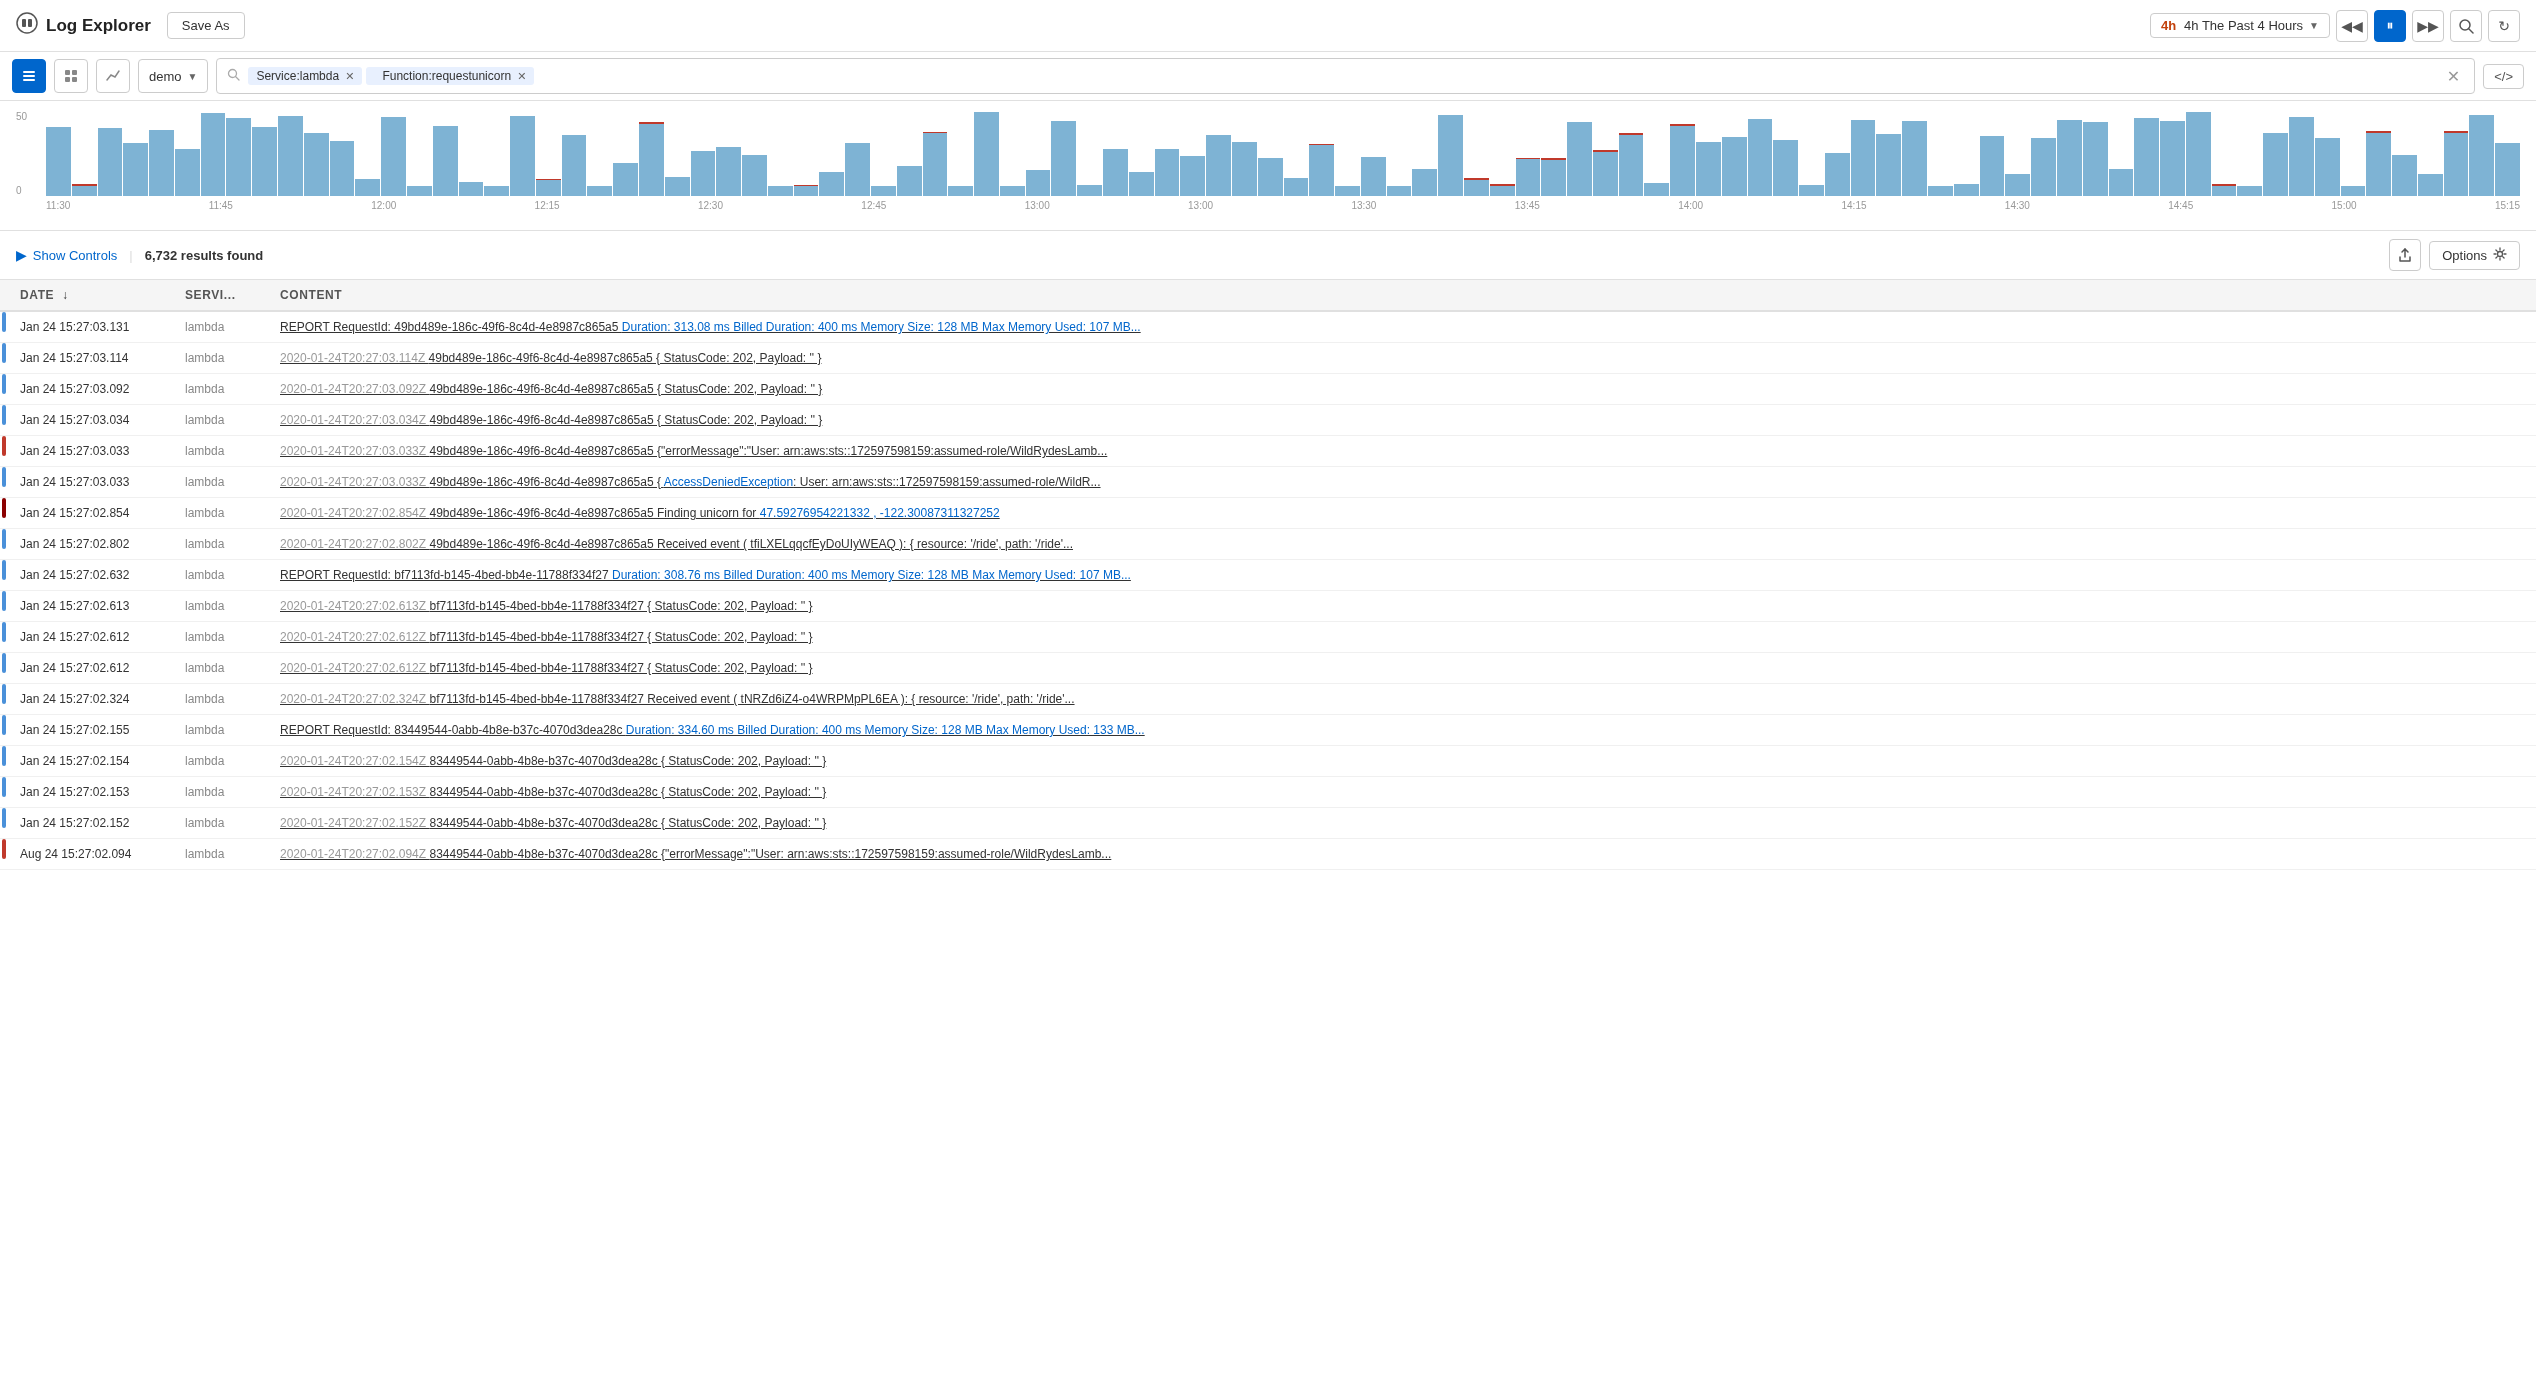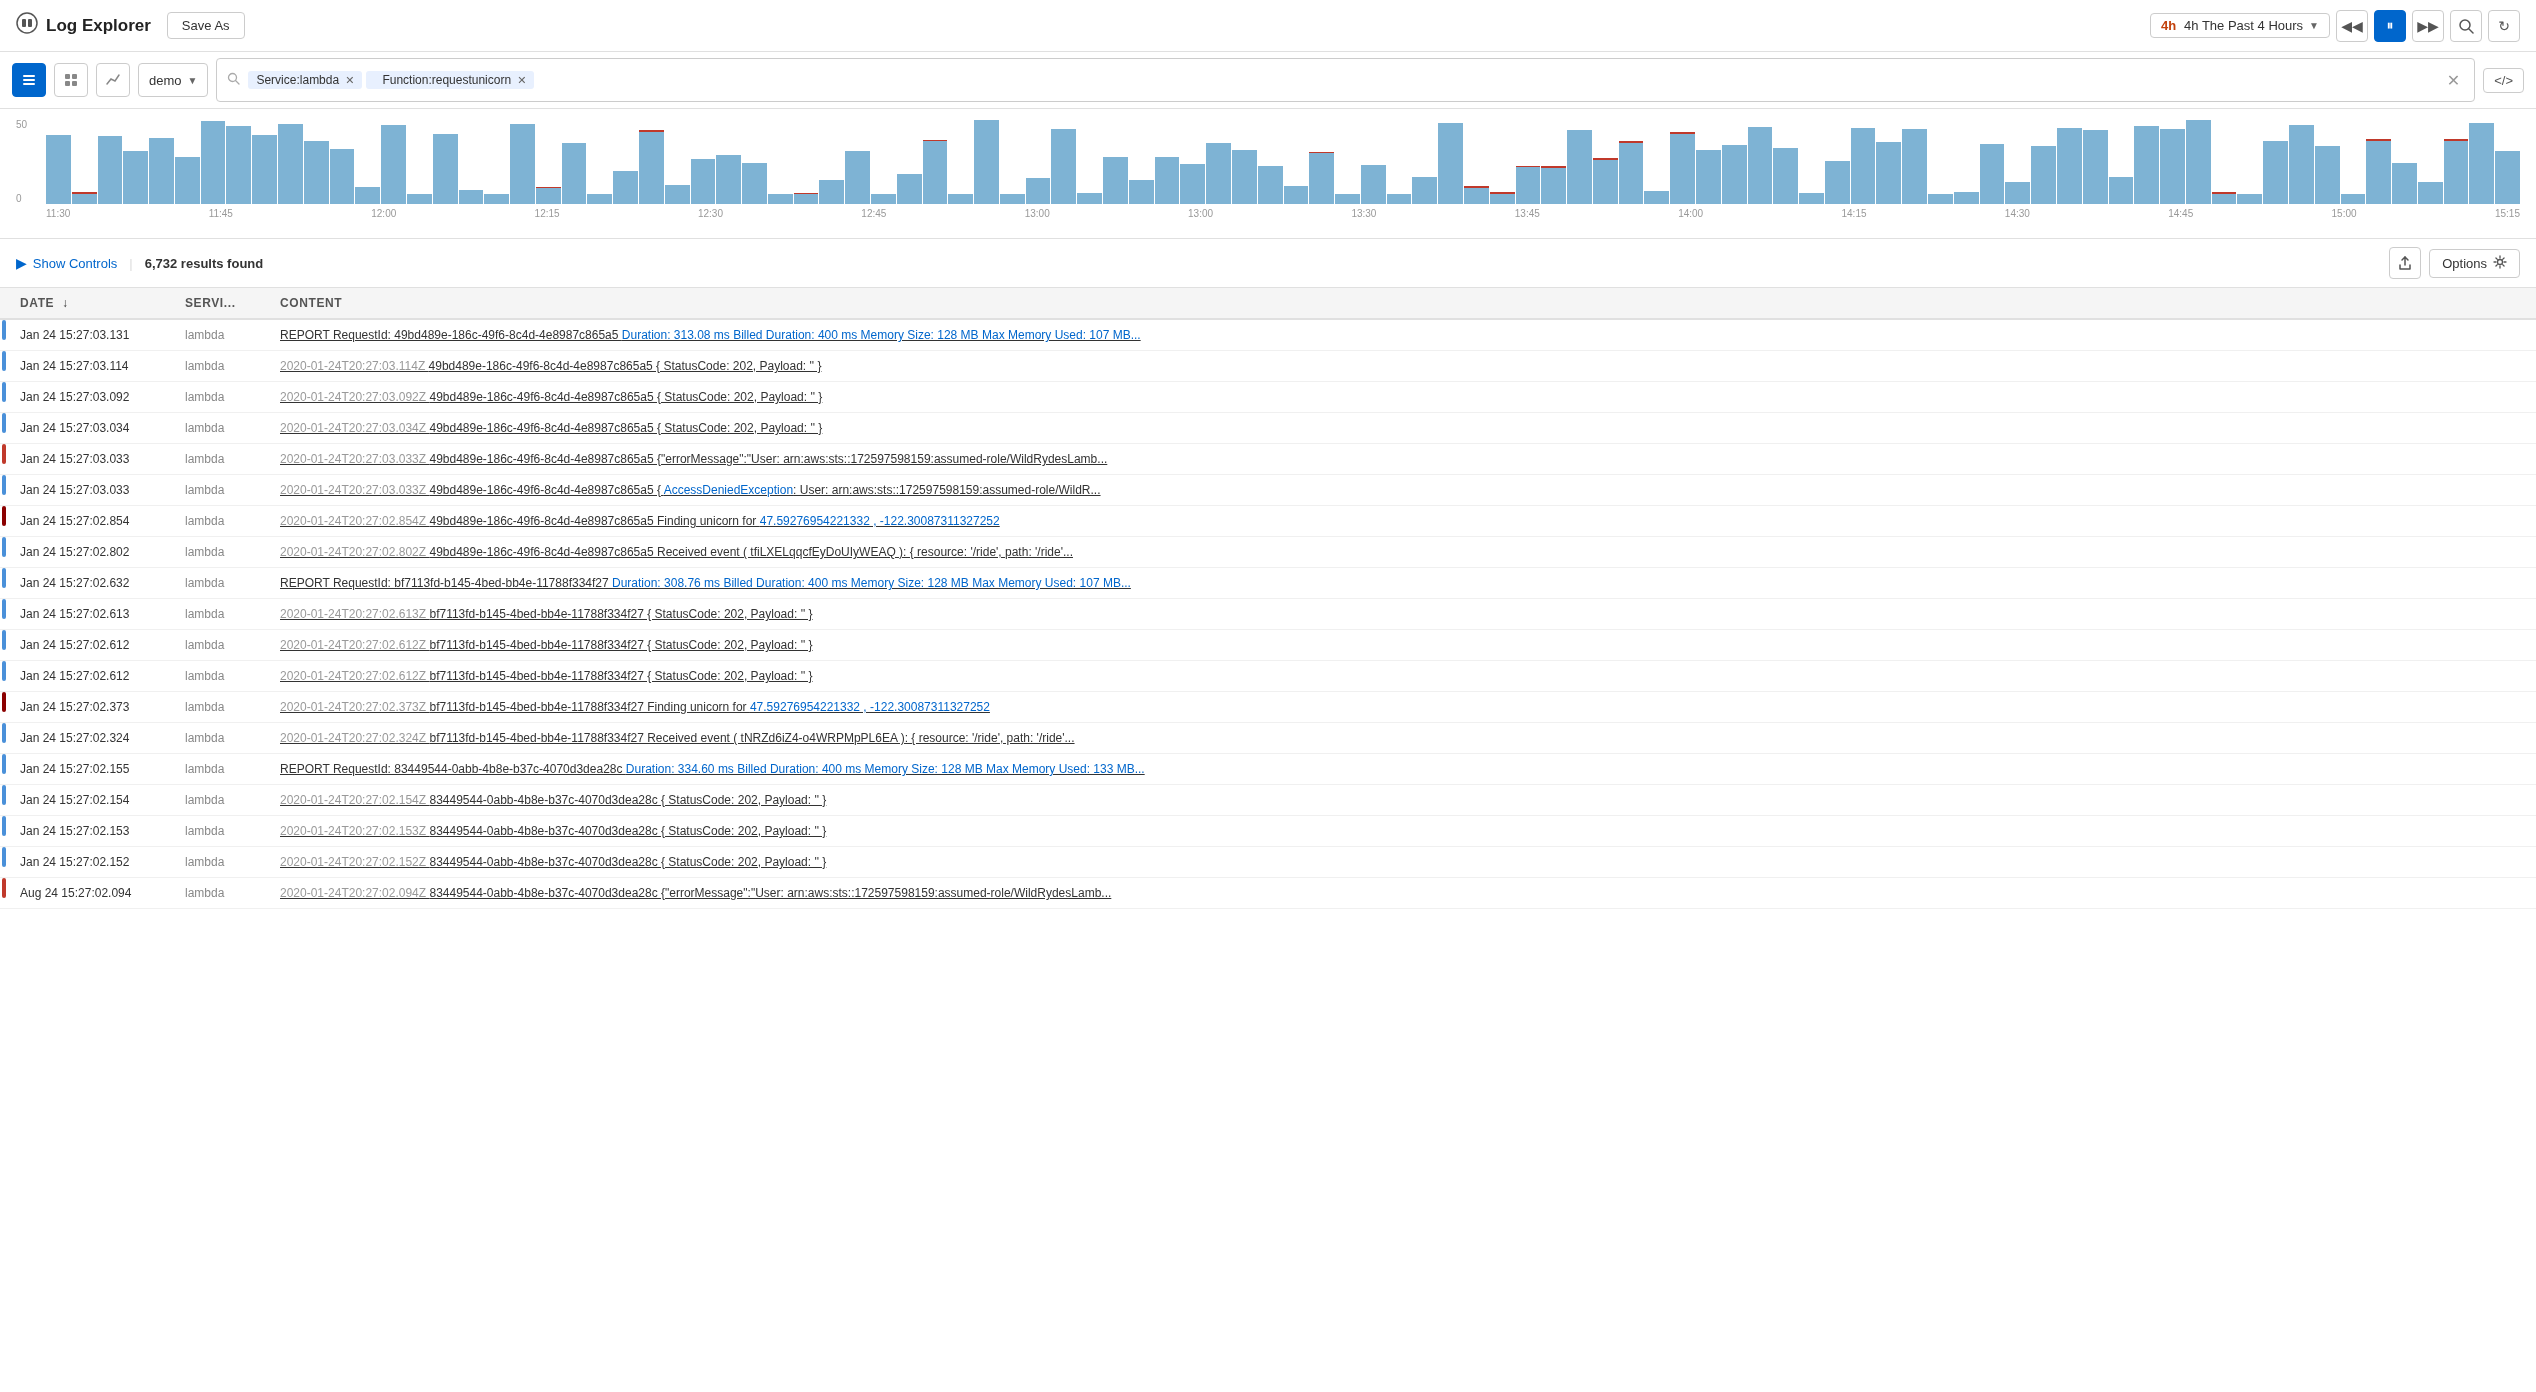--- a/index.html
+++ b/index.html
@@ -44,21 +44,21 @@
       border-radius: 4px; cursor: pointer; display: flex; align-items: center; justify-content: center;
       font-size: 16px; color: #555;
     }
     .view-btn.active { background: #0066cc; color: #fff; border-color: #0066cc; }
     .source-selector {
       display: flex; align-items: center; border: 1px solid #ccc; border-radius: 4px;
       padding: 4px 10px; cursor: pointer; font-size: 13px; gap: 6px; background: #fff; height: 34px;
     }
     .search-bar {
       flex: 1; display: flex; align-items: center; border: 1px solid #ccc; border-radius: 4px;
-      padding: 0 10px; height: 44px; background: #fff;
+      padding: 0 10px; height: 36px; background: #fff;
     }
     .search-bar-icon { color: #999; margin-right: 8px; }
     .filter-tag {
       display: inline-flex; align-items: center; background: #e8f0fe; border-radius: 3px;
       padding: 2px 8px; font-size: 12px; color: #333; gap: 6px;
     }
     .filter-tag .close { cursor: pointer; color: #666; font-size: 11px; }
     .filter-tag + .filter-tag { margin-left: 4px; }
     .filter-input { border: none; outline: none; font-size: 13px; flex: 1; min-width: 60px; }
     .clear-search-btn {
@@ -659,26 +659,20 @@
           <td class="service-cell">lambda</td>
           <td class="content-cell" style="max-width: 0px;"><span class="content-gray">2020-01-24T20:27:02.612Z </span><span>bf7113fd-b145-4bed-bb4e-11788f334f27 { StatusCode: 202, Payload: '' }</span></td>
         </tr>
         <tr class="log-row">
           <td class="level-cell"><span class="level-indicator level-blue"></span></td>
           <td class="date-cell">Jan 24 15:27:02.612</td>
           <td class="service-cell">lambda</td>
           <td class="content-cell" style="max-width: 0px;"><span class="content-gray">2020-01-24T20:27:02.612Z </span><span>bf7113fd-b145-4bed-bb4e-11788f334f27 { StatusCode: 202, Payload: '' }</span></td>
         </tr>
         <tr class="log-row">
-          <td class="level-cell"><span class="level-indicator level-darkred"></span></td>
-          <td class="date-cell">Jan 24 15:27:02.373</td>
-          <td class="service-cell">lambda</td>
-          <td class="content-cell" style="max-width: 0px;"><span class="content-gray">2020-01-24T20:27:02.373Z </span><span>bf7113fd-b145-4bed-bb4e-11788f334f27 Finding unicorn for </span><span class="content-highlight">47.59276954221332 , -122.30087311327252</span></td>
-        </tr>
-        <tr class="log-row">
           <td class="level-cell"><span class="level-indicator level-blue"></span></td>
           <td class="date-cell">Jan 24 15:27:02.324</td>
           <td class="service-cell">lambda</td>
           <td class="content-cell" style="max-width: 0px;"><span class="content-gray">2020-01-24T20:27:02.324Z </span><span>bf7113fd-b145-4bed-bb4e-11788f334f27 Received event ( tNRZd6iZ4-o4WRPMpPL6EA ): { resource: '/ride', path: '/ride'...</span></td>
         </tr>
         <tr class="log-row">
           <td class="level-cell"><span class="level-indicator level-blue"></span></td>
           <td class="date-cell">Jan 24 15:27:02.155</td>
           <td class="service-cell">lambda</td>
           <td class="content-cell" style="max-width: 0px;"><span>REPORT RequestId: 83449544-0abb-4b8e-b37c-4070d3dea28c </span><span class="content-highlight">Duration: 334.60 ms Billed Duration: 400 ms Memory Size: 128 MB Max Memory Used: 133 MB...</span></td>

